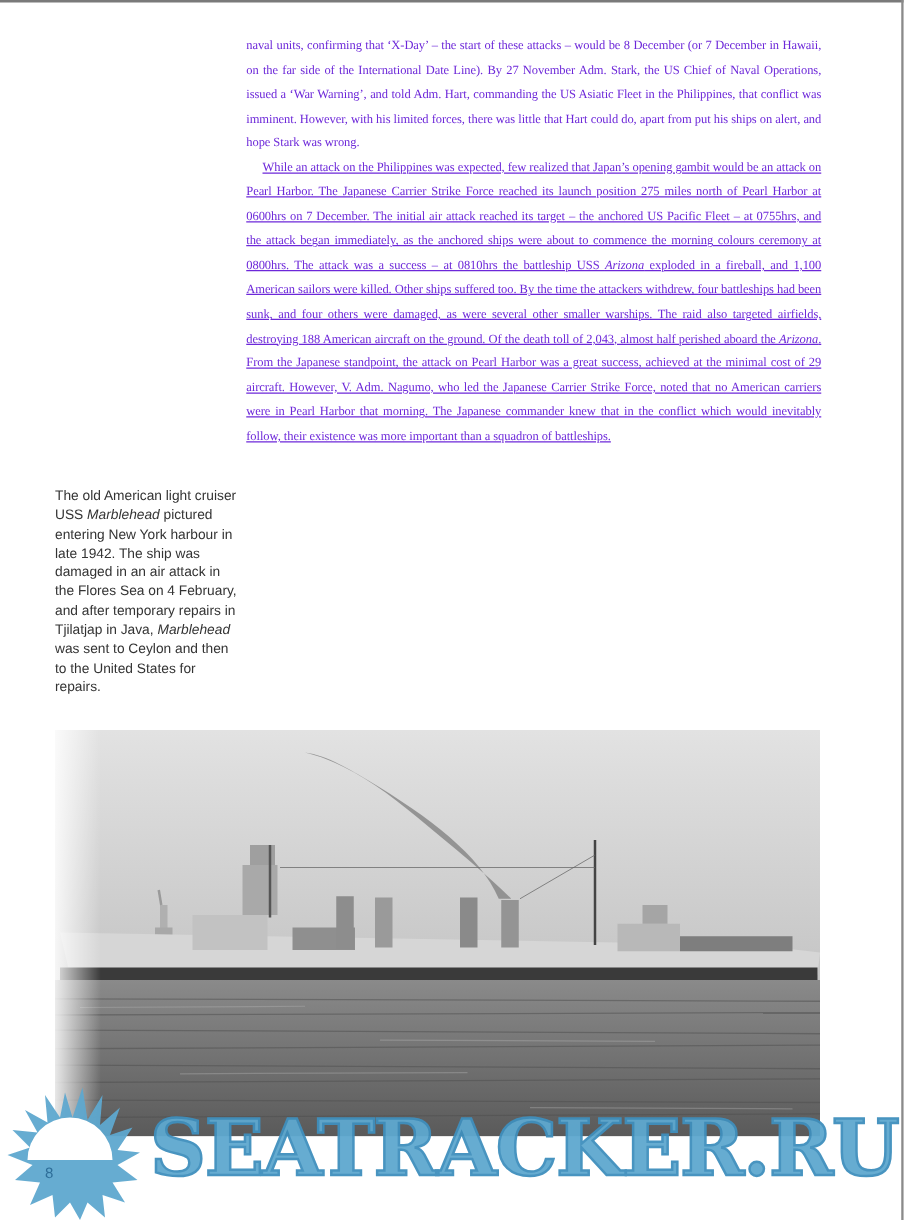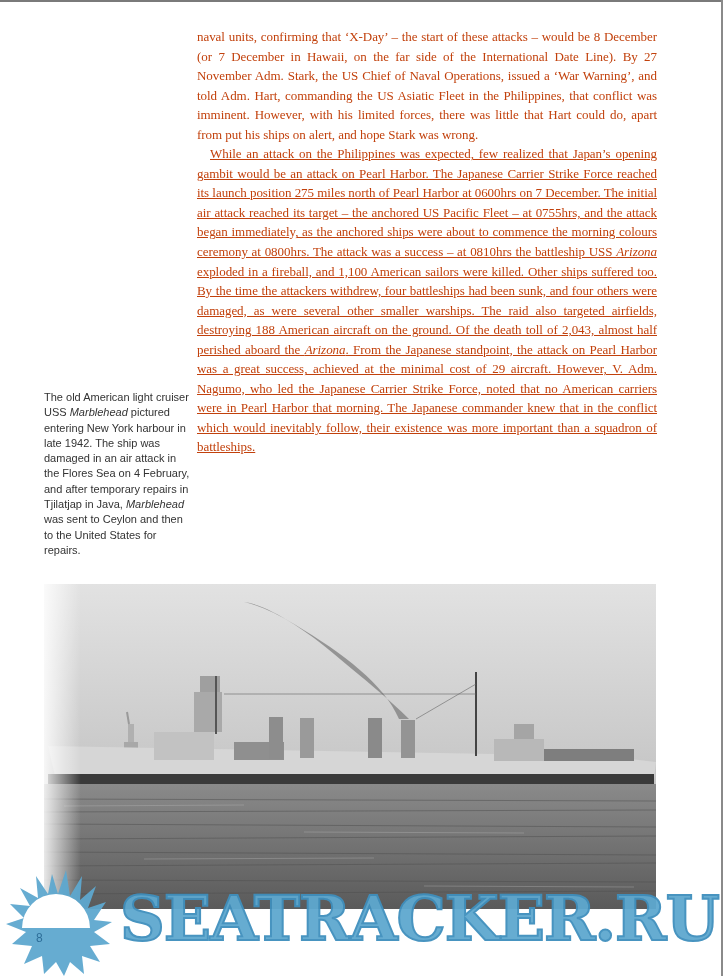--- a/index.html
+++ b/index.html
@@ -7,22 +7,22 @@
     width:723px; height:976px; position:relative; overflow:hidden;
     background:#ffffff;
     font-family:"Liberation Serif", "DejaVu Serif", serif;
     color:#231f20;
   }
   .top-rule { position:absolute; left:0; top:0; width:723px; height:2px; background:#7a7a7a; }
   .right-rule { position:absolute; right:0; top:0; width:2px; height:976px; background:#8a8a8a; }
 
   .body-text {
     position:absolute; left:197px; top:27px; width:460px;
-    font-size:13px; line-height:19.55px; text-align:justify;
-    color:#c2410c;
+    font-size:10px; line-height:19.55px; text-align:justify;
+    color:#6d28d9;
     letter-spacing:-0.05px;
   }
   .body-text p { margin:0; }
   .body-text p.indent { text-indent:13px;text-decoration:underline; }
   .body-text em { font-style:italic; }
 
   .caption {
     position:absolute; left:44px; top:390px; width:146px;
     font-family:"Liberation Sans", "DejaVu Sans", sans-serif;
     font-size:11px; line-height:15.3px; color:#333;

